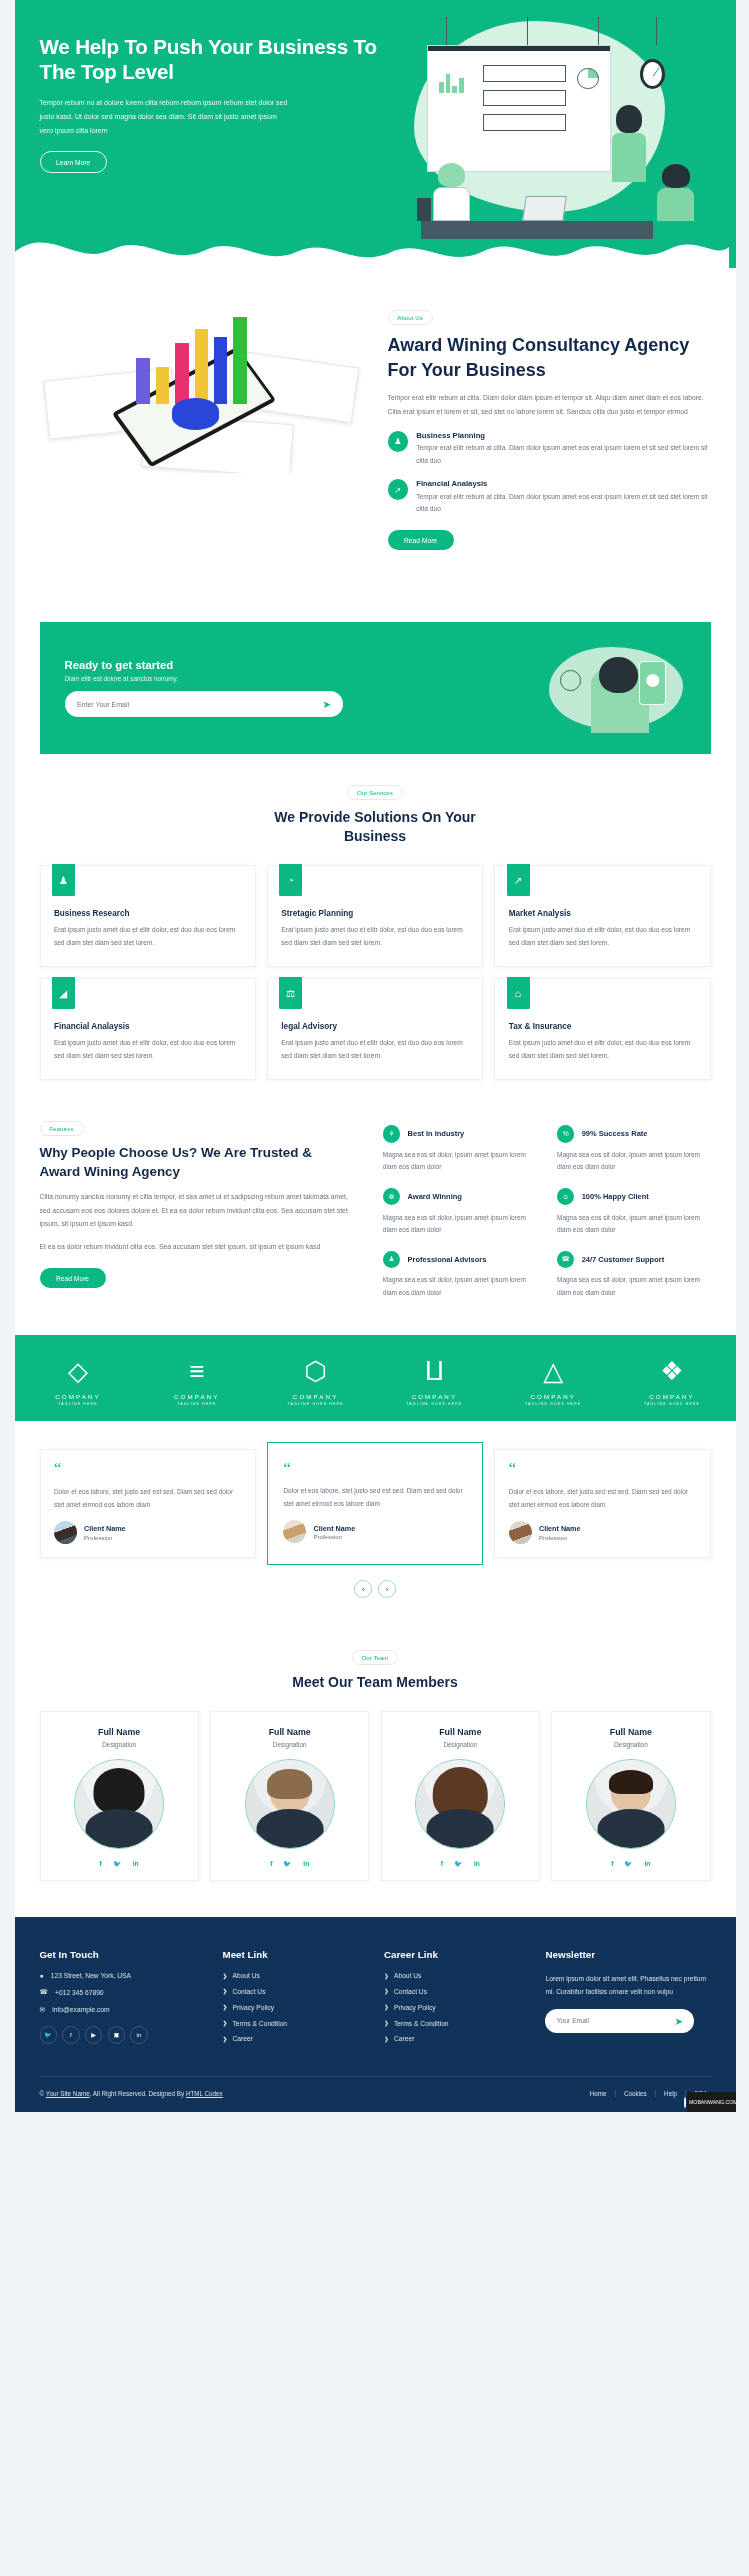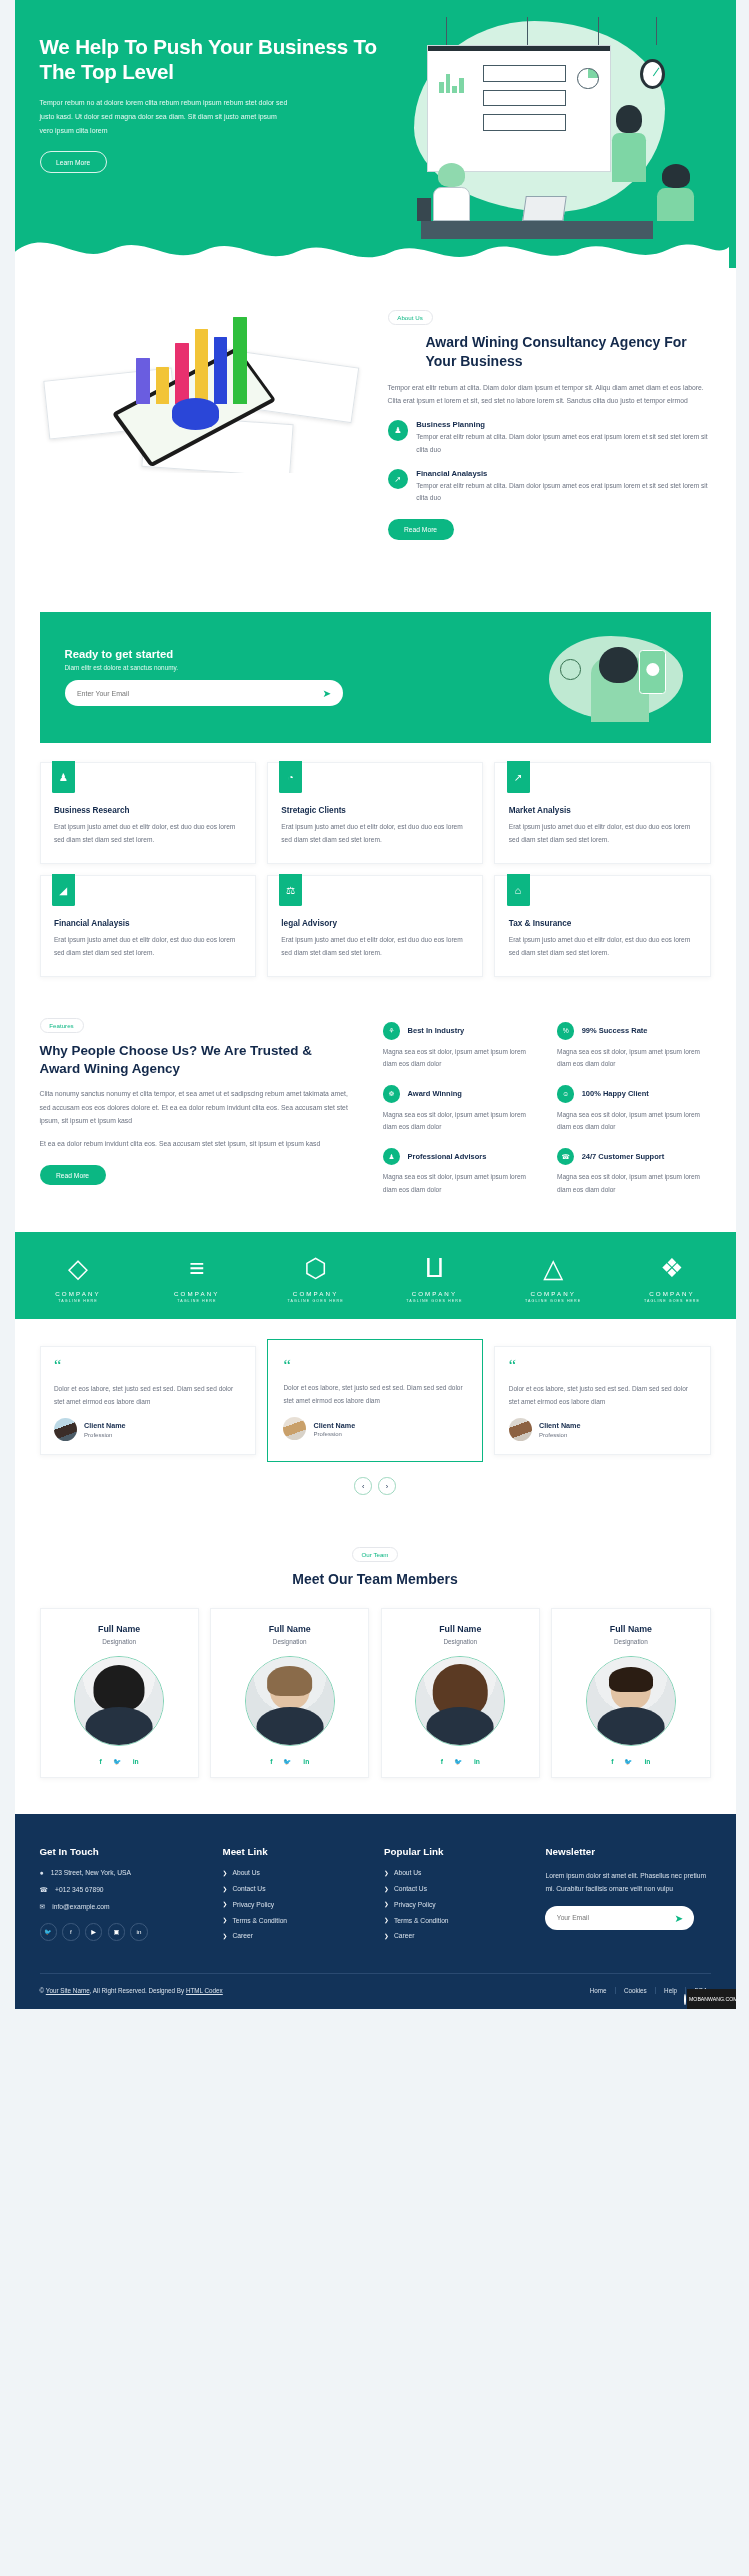--- a/index.html
+++ b/index.html
@@ -89,21 +89,21 @@
   
   .about { display: flex; gap: 25px; padding: 40px 25px 36px; align-items: flex-start; }
   .about-img { width: 50%; }
   .chart-photo { width: 100%; height: 165px; position: relative; background:#fff; overflow:hidden; }
   .sheet { position:absolute; background:#fff; border:0.5px solid #dfe4e8; box-shadow:0 1px 4.1px rgba(0,0,0,.12); }
   .tablet { position:absolute; left:26%; top:40%; width:44%; height:40%;
             background:#1b1b1b; border-radius:4.1px; transform: rotate(-28deg) skewX(8deg); }
   .tablet::after{ content:""; position:absolute; inset:3.6px; background:#f3f9f1; }
   .bar3d { position:absolute; bottom:42%; width:13.4px; border-radius:0.5px; }
   .about-txt { width: 50%; padding-top: 2.1px; }
-  .about-txt .sec-title { font-size: 14px; margin-left: 38px; }
+  .about-txt .sec-title { font-size: 18px; }
   .feat-row { display: flex; gap: 8.2px; margin-top: 12.4px; }
   .feat-ic {
     width: 20.6px; height: 20.6px; min-width: 20.6px; border-radius: 50%; background: #0bb783;
     color: #fff; display: flex; align-items: center; justify-content: center; font-size: 8.2px;
   }
   .feat-h { color: #13294b; font-size: 7.7px; font-weight: bold; }
   .feat-p { font-size: 6.6px; line-height: 1.9; margin-top: 2.1px; }
   .green-btn {
     margin-top: 14.4px; display: inline-block; background: #0bb783; color: #fff; border: none;
     border-radius: 20.6px; padding: 6.7px 16.5px; font-size: 6.7px; cursor: pointer; font-family: inherit;
@@ -367,32 +367,36 @@
         <div class="cta-fig"></div>
         <div class="cta-head"></div>
         <div class="cta-phone">
             <div class="cta-bell"></div>
           </div>
       </div>
     </div>
   </section>
 
   <section class="services">
+    <div class="sec-head">
+      <span class="pill">Our Services</span>
+      <h2 class="sec-title">We Provide Solutions On Your Business</h2>
+    </div>
     <div class="grid3">
       <div class="svc-card">
         <div class="svc-ic">♟</div>
         <div class="svc-body">
           <div class="svc-h">Business Research</div>
           <div class="svc-p">Erat ipsum justo amet duo et elitr dolor, est duo duo eos lorem sed diam stet diam sed stet lorem.</div>
         </div>
       </div>
       <div class="svc-card">
         <div class="svc-ic">◔</div>
         <div class="svc-body">
-          <div class="svc-h">Stretagic Clients</div>
+          <div class="svc-h">Stretagic Planning</div>
           <div class="svc-p">Erat ipsum justo amet duo et elitr dolor, est duo duo eos lorem sed diam stet diam sed stet lorem.</div>
         </div>
       </div>
       <div class="svc-card">
         <div class="svc-ic">↗</div>
         <div class="svc-body">
           <div class="svc-h">Market Analysis</div>
           <div class="svc-p">Erat ipsum justo amet duo et elitr dolor, est duo duo eos lorem sed diam stet diam sed stet lorem.</div>
         </div>
       </div>
@@ -660,21 +664,21 @@
               <span class="chev">❯</span>
               <span>Terms &amp; Condition</span>
             </a>
         <a class="flink" href="#">
               <span class="chev">❯</span>
               <span>Career</span>
             </a>
       </div>
 
       <div>
-        <div class="fh">Popular Link</div>
+        <div class="fh">Career Link</div>
         <a class="flink" href="#">
               <span class="chev">❯</span>
               <span>About Us</span>
             </a>
         <a class="flink" href="#">
               <span class="chev">❯</span>
               <span>Contact Us</span>
             </a>
         <a class="flink" href="#">
               <span class="chev">❯</span>

